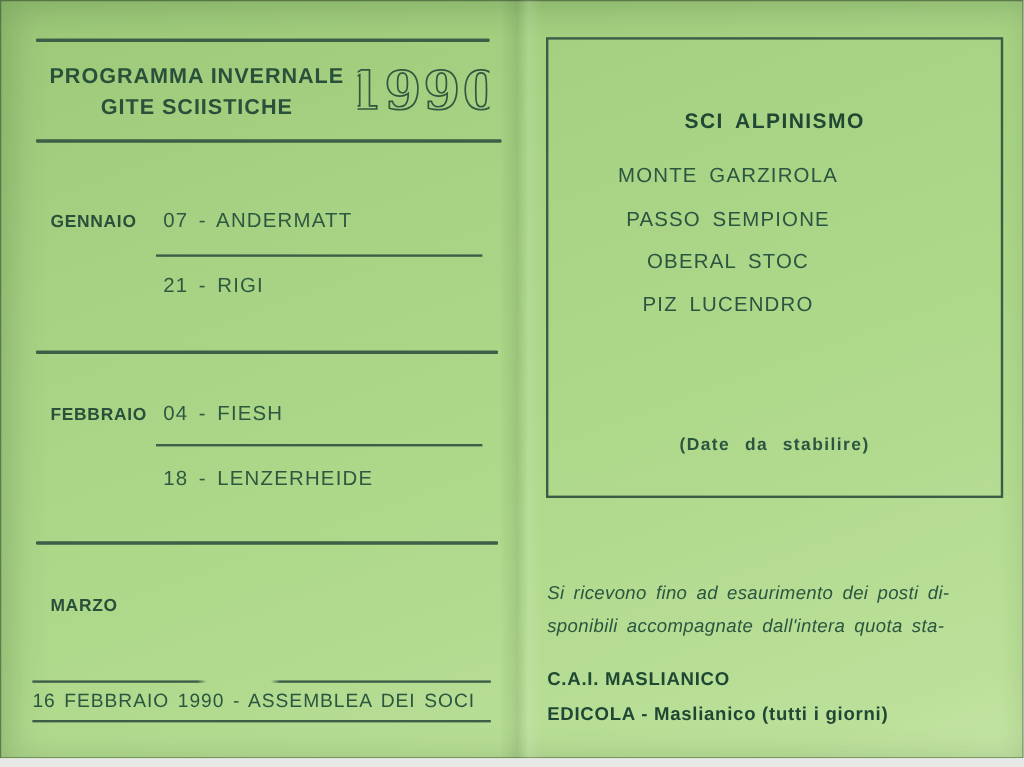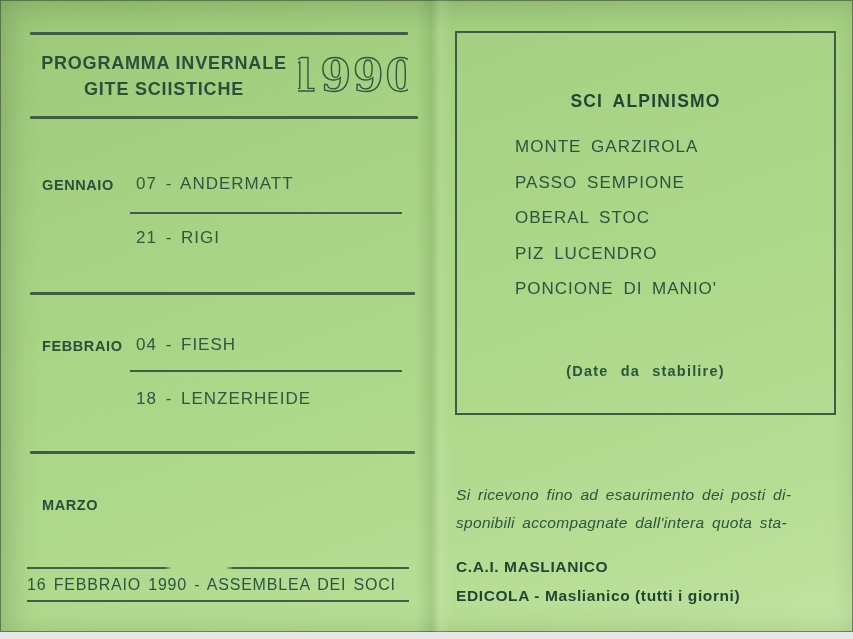--- a/index.html
+++ b/index.html
@@ -66,21 +66,21 @@
     border: 2px solid #3c5c46;
   }
   .box-title {
     position: absolute; left: 0; top: 58px; width: 100%;
     text-align: center; font-weight: bold; font-size: 17.5px;
     letter-spacing: 1.2px; word-spacing: 4px; color: #1f4834;
   }
   .box-list {
     position: absolute; left: 58px; top: 96px; margin: 0; padding: 0;
     list-style: none; font-size: 17px; line-height: 35.5px;
-    letter-spacing: 1px; word-spacing: 4px; color: #2a5540;
+    letter-spacing: 1px; word-spacing: 4px; color: #2a5540; text-align: center;
   }
   .box-note {
     position: absolute; left: 0; top: 330px; width: 100%;
     text-align: center; font-weight: bold; font-size: 14.5px;
     letter-spacing: 1.2px; word-spacing: 7px; color: #2a5540;
   }
 
   .info-title {
     position: absolute; left: 456px; top: 451px;
     font-style: italic; font-weight: 600; font-size: 15.5px;
@@ -136,21 +136,20 @@
 
   <div class="fold"></div>
 
   <div class="box">
     <div class="box-title">SCI ALPINISMO</div>
     <ul class="box-list">
       <li>MONTE GARZIROLA</li>
       <li>PASSO SEMPIONE</li>
       <li>OBERAL STOC</li>
       <li>PIZ LUCENDRO</li>
-      <li>PONCIONE DI MANIO'</li>
     </ul>
     <div class="box-note">(Date da stabilire)</div>
   </div>
 
 
   <div class="info-para">
     <div>Si ricevono fino ad esaurimento dei posti di-</div>
     <div>sponibili accompagnate dall'intera quota sta-</div>
   </div>
 

